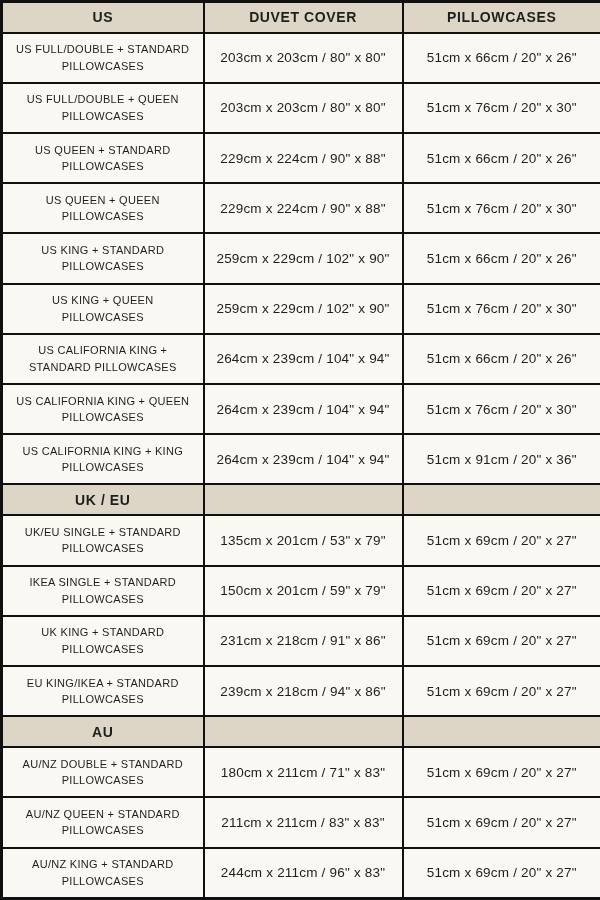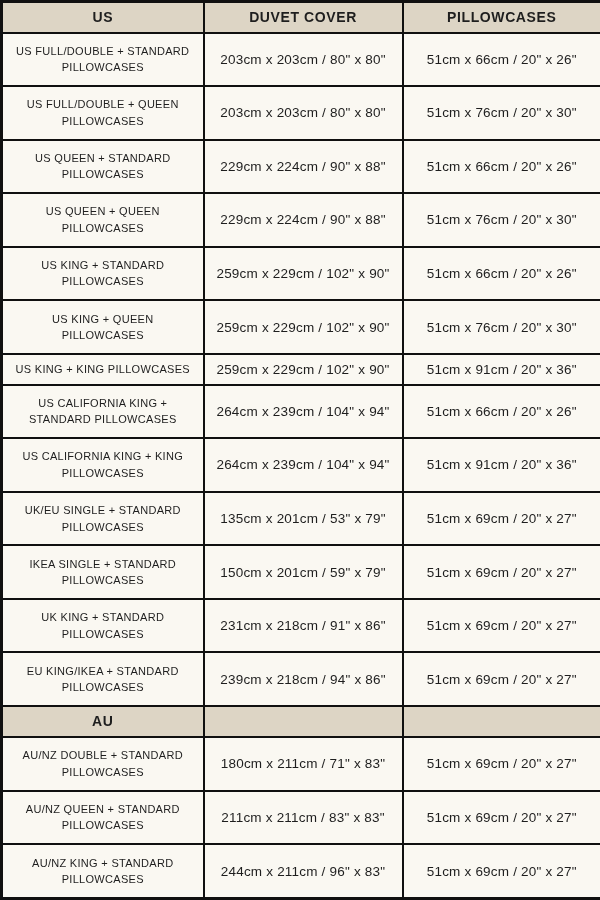--- a/index.html
+++ b/index.html
@@ -95,39 +95,44 @@
     <td class="measure-cell">259cm x 229cm / 102" x 90"</td>
     <td class="measure-cell">51cm x 66cm / 20" x 26"</td>
   </tr>
 
   <tr class="data-row">
     <td class="name-cell">US KING + QUEEN PILLOWCASES</td>
     <td class="measure-cell">259cm x 229cm / 102" x 90"</td>
     <td class="measure-cell">51cm x 76cm / 20" x 30"</td>
   </tr>
 
-  <tr class="data-row">
-    <td class="name-cell">US KING + KING PILLOWCASES</td>
-    <td class="measure-cell">259cm x 229cm / 102" x 90"</td>
-    <td class="measure-cell">51cm x 91cm / 20" x 36"</td>
-  </tr>
 
   <tr class="data-row">
     <td class="name-cell">US CALIFORNIA KING + STANDARD PILLOWCASES</td>
     <td class="measure-cell">264cm x 239cm / 104" x 94"</td>
     <td class="measure-cell">51cm x 66cm / 20" x 26"</td>
   </tr>
 
+  <tr class="data-row">
+    <td class="name-cell">US CALIFORNIA KING + QUEEN PILLOWCASES</td>
+    <td class="measure-cell">264cm x 239cm / 104" x 94"</td>
+    <td class="measure-cell">51cm x 76cm / 20" x 30"</td>
+  </tr>
 
   <tr class="data-row">
     <td class="name-cell">US CALIFORNIA KING + KING PILLOWCASES</td>
     <td class="measure-cell">264cm x 239cm / 104" x 94"</td>
     <td class="measure-cell">51cm x 91cm / 20" x 36"</td>
   </tr>
 
+  <tr class="section-row">
+    <th>UK / EU</th>
+    <th></th>
+    <th></th>
+  </tr>
 
   <tr class="data-row">
     <td class="name-cell">UK/EU SINGLE + STANDARD PILLOWCASES</td>
     <td class="measure-cell">135cm x 201cm / 53" x 79"</td>
     <td class="measure-cell">51cm x 69cm / 20" x 27"</td>
   </tr>
 
   <tr class="data-row">
     <td class="name-cell">IKEA SINGLE + STANDARD PILLOWCASES</td>
     <td class="measure-cell">150cm x 201cm / 59" x 79"</td>

